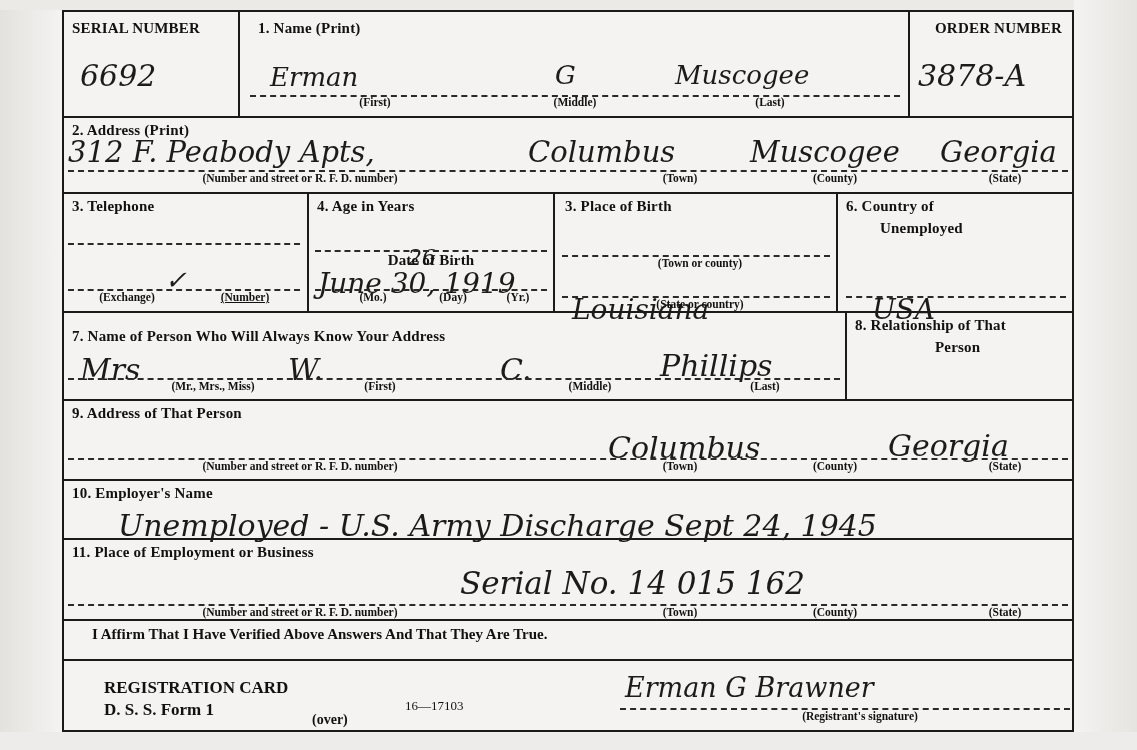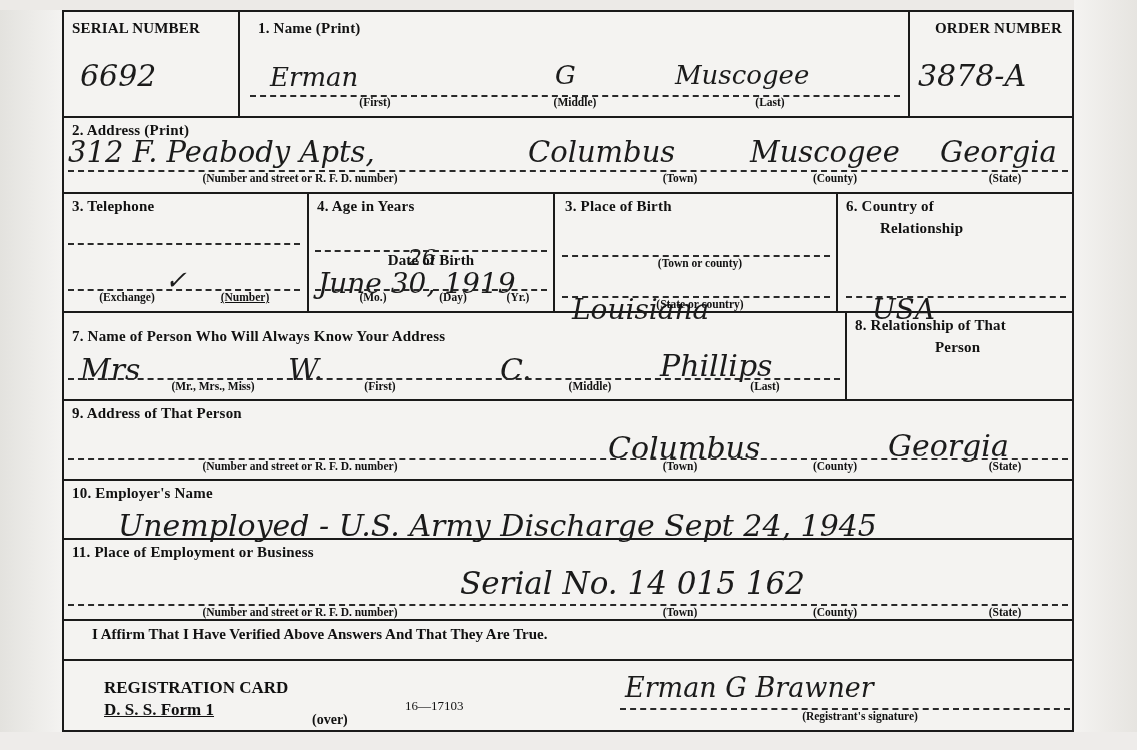--- a/index.html
+++ b/index.html
@@ -186,21 +186,21 @@
   <div class="abs sub" style="left:488px; top:291px; width:60px;">(Yr.)</div>
 
   <div class="abs lbl" style="left:565px; top:198px;">3. Place of Birth</div>
   <div class="dash" style="left:562px; top:255px; width:268px;"></div>
   <div class="abs sub" style="left:610px; top:257px; width:180px;">(Town or county)</div>
   <div class="hand h-md" style="left:572px; top:293px; font-size:28px;text-align:right;">Louisiana</div>
   <div class="dash" style="left:562px; top:296px; width:268px;"></div>
   <div class="abs sub" style="left:605px; top:298px; width:190px;">(State or country)</div>
 
   <div class="abs lbl" style="left:846px; top:198px;">6. Country of</div>
-  <div class="abs lbl" style="left:880px; top:220px;">Relationship</div>
+  <div class="abs lbl" style="left:880px; top:220px;">Unemployed</div>
   <div class="hand h-md" style="left:872px; top:293px; font-size:28px;">USA</div>
   <div class="dash" style="left:846px; top:296px; width:220px;"></div>
 
   <div class="abs lbl" style="left:72px; top:328px;">7. Name of Person Who Will Always Know Your Address</div>
   <div class="hand h-md" style="left:80px; top:352px; font-size:30px;">Mrs</div>
   <div class="hand h-md" style="left:288px; top:352px; font-size:30px;">W.</div>
   <div class="hand h-md" style="left:500px; top:352px; font-size:30px;">C.</div>
   <div class="hand h-md" style="left:660px; top:348px; font-size:30px;">Phillips</div>
   <div class="dash" style="left:68px; top:378px; width:772px;"></div>
   <div class="abs sub" style="left:128px; top:380px; width:170px;">(Mr., Mrs., Miss)</div>
@@ -229,20 +229,20 @@
   <div class="hand" style="left:460px; top:565px; font-size:31px;">Serial No. 14 015 162</div>
   <div class="dash" style="left:68px; top:604px; width:1000px;"></div>
   <div class="abs sub" style="left:160px; top:606px; width:280px;">(Number and street or R. F. D. number)</div>
   <div class="abs sub" style="left:640px; top:606px; width:80px;">(Town)</div>
   <div class="abs sub" style="left:790px; top:606px; width:90px;">(County)</div>
   <div class="abs sub" style="left:965px; top:606px; width:80px;">(State)</div>
 
   <div class="abs affirm" style="left:92px; top:626px;">I Affirm That I Have Verified Above Answers And That They Are True.</div>
 
   <div class="abs formline" style="left:72px; top:678px; font-size:17px;">REGISTRATION CARD</div>
-  <div class="abs formline" style="left:72px; top:700px; font-size:17px;text-decoration:underline;">D. S. S. Form 1</div>
+  <div class="abs formline" style="left:72px; top:700px; font-size:17px;">D. S. S. Form 1</div>
   <div class="abs tiny" style="left:312px; top:712px; font-size:14px;">(over)</div>
   <div class="abs tiny" style="left:405px; top:698px; font-size:13px; font-weight:normal;">16—17103</div>
 
   <div class="sig" style="left:625px; top:672px;">Erman G Brawner</div>
   <div class="dash" style="left:620px; top:708px; width:450px;"></div>
   <div class="abs sub" style="left:760px; top:710px; width:200px;">(Registrant's signature)</div>
 </div>
 
 </body></html>

